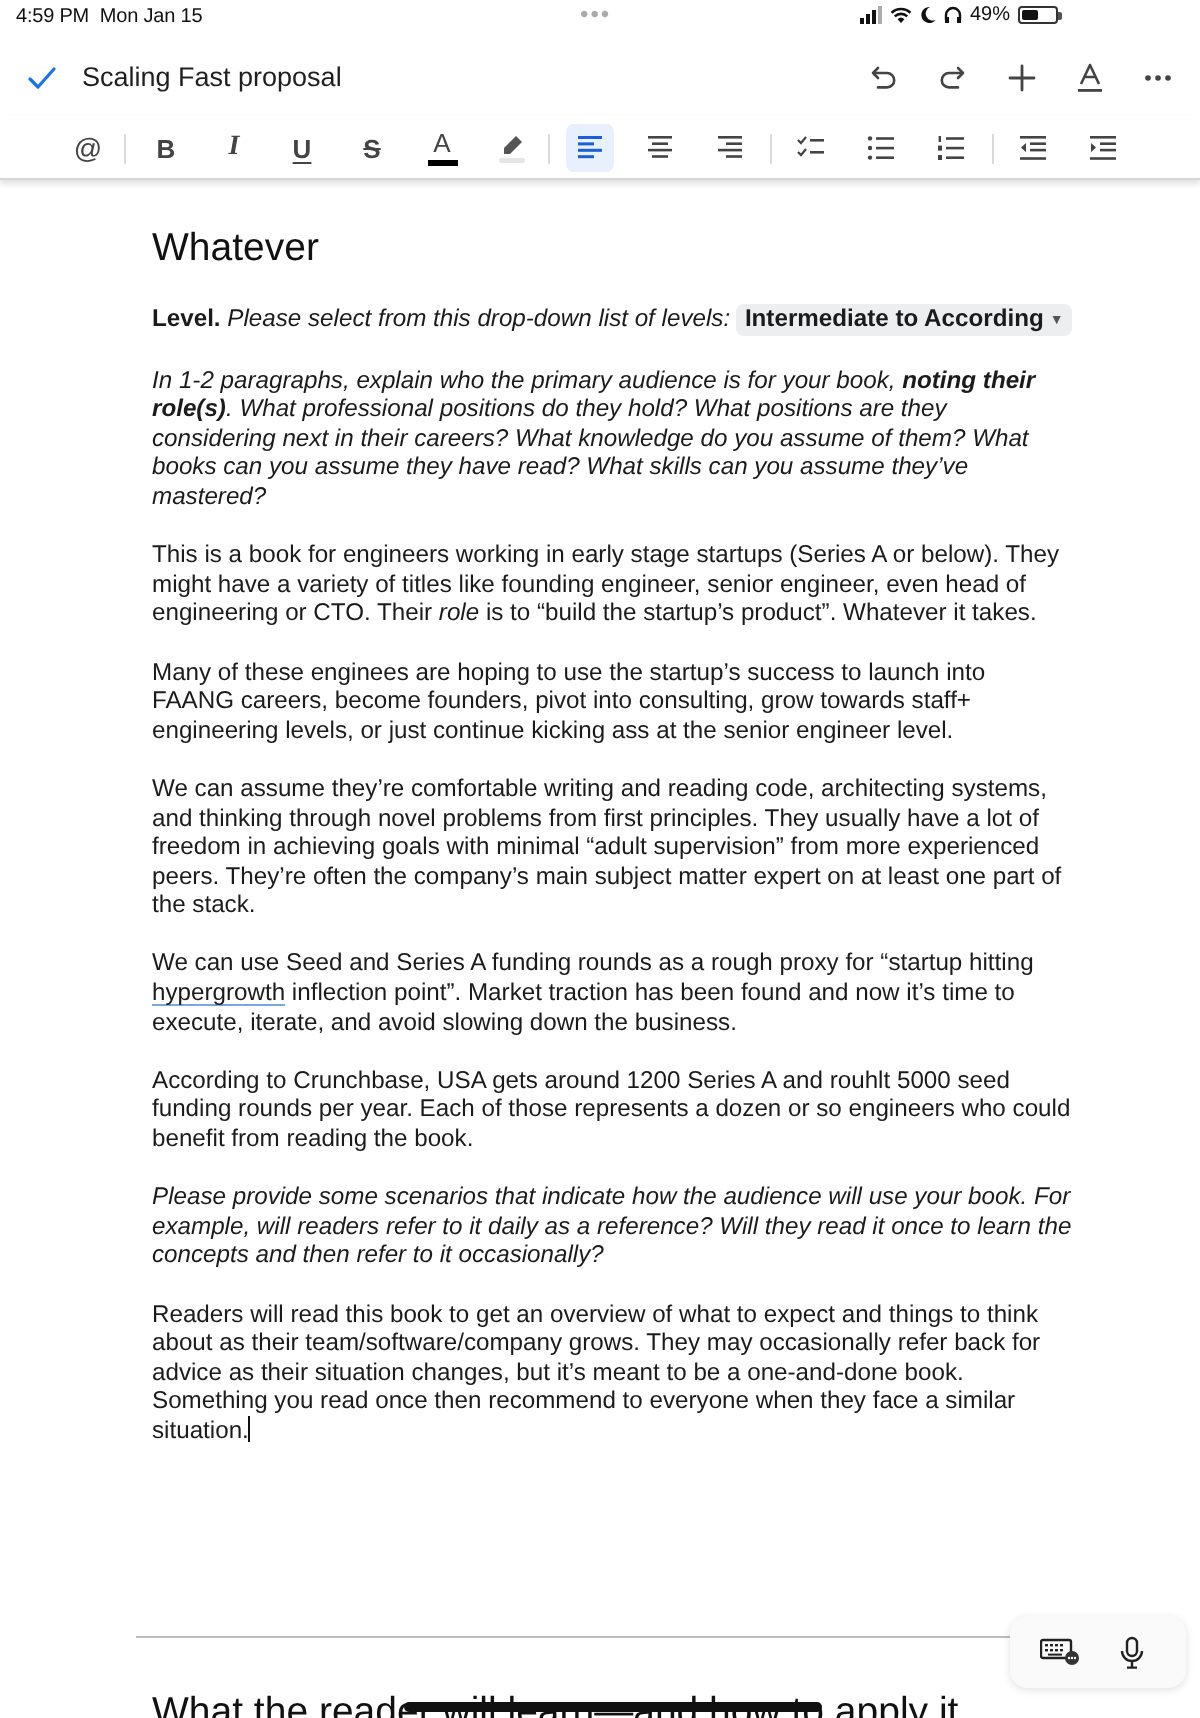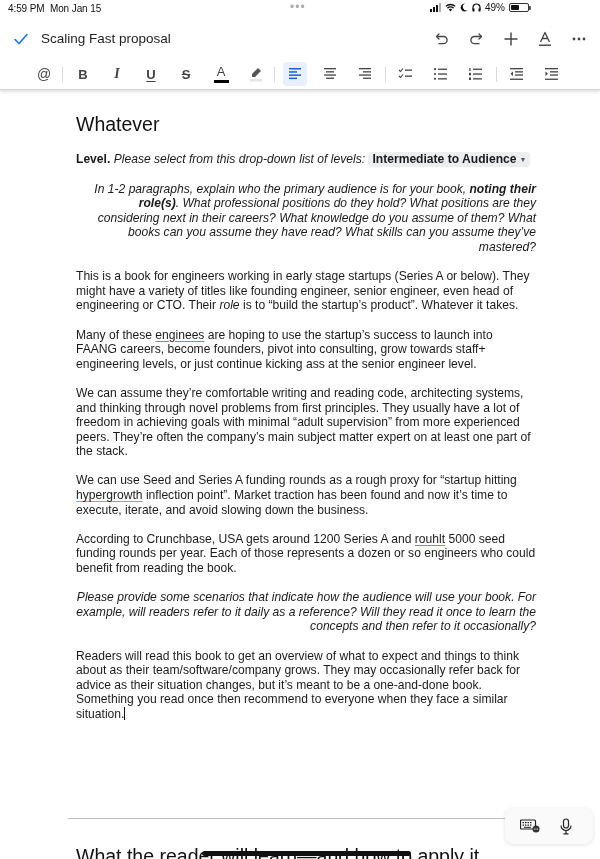--- a/index.html
+++ b/index.html
@@ -27,24 +27,24 @@
   .fmt-bar { position: absolute; top: 58px; left: 0; width: 600px; height: 32px; border-bottom: 1px solid #d6d6d6; box-shadow: 0 2px 3px rgba(0,0,0,0.12); background: #fff; }
   .fmt-btn { position: absolute; top: 4px; width: 24px; height: 24px; display: flex; align-items: center; justify-content: center; color: #444; cursor: pointer; border-radius: 4px; }
   .fmt-btn.active { background: #e8f0fe; color: #1a5fd6; }
   .fmt-sep { position: absolute; top: 9px; width: 1px; height: 15px; background: #dadada; }
   .fmt-txt { font-size: 13px; font-weight: bold; }
 
   
   .doc { position: absolute; left: 76px; top: 112px; width: 460px; font-size: 12.1px; line-height: 14.6px; color: #1b1b1b; }
   .doc h2 { font-size: 19.5px; font-weight: normal; line-height: 24px; margin-bottom: 16px; color: #111; }
   .doc p { margin-bottom: 14.6px; }
-  .doc .it { font-style: italic; text-align: right; }
+  .doc .it { font-style: italic; }
   .level-chip { display: inline-block; background: #edeef0; border-radius: 4px; padding: 0 4px; font-weight: bold; font-style: normal; line-height: 15px; cursor: pointer; }
   .chip-caret { font-size: 7px; color: #555; margin-left: 3px; vertical-align: 1px; }
-  .misspell { text-decoration: underline; text-decoration-color: #e06a6a; text-decoration-thickness: 1px; text-underline-offset: 2px; text-align: right; }
+  .misspell { text-decoration-color: #e06a6a; text-decoration-thickness: 1px; text-underline-offset: 2px; text-align: right; }
   .grammar { text-decoration: underline; text-decoration-color: #7aa7e0; text-decoration-thickness: 1px; text-underline-offset: 2px; }
   .cursor { display: inline-block; width: 1px; height: 13px; background: #111; vertical-align: -2px; }
 
   .page-break { position: absolute; left: 68px; top: 818px; width: 440px; height: 1px; background: #bdbdbd; }
   .next-heading { position: absolute; left: 76px; top: 845px; font-size: 19.5px; color: #111; white-space: nowrap; }
   .home-indicator { position: absolute; left: 202px; top: 851px; width: 209px; height: 5px; background: #111; border-radius: 3px; }
 
   .kb-pill { position: absolute; left: 505px; top: 808px; width: 88px; height: 36px; background: #fafafa; border-radius: 9px; box-shadow: 0 1px 4px rgba(0,0,0,0.12); }
   .kb-btn { position: absolute; top: 9px; width: 22px; height: 18px; display: flex; align-items: center; justify-content: center; cursor: pointer; }
 </style>
@@ -239,21 +239,21 @@
       </svg>
   </div>
 </div>
 
 <div class="doc">
   <h2>Whatever</h2>
 
   <p>
     <b>Level.</b>
     <span class="it">Please select from this drop-down list of levels:</span>
-    <span class="level-chip"><span>Intermediate to Audience</span><span class="chip-caret">▼</span></span>
+    <span class="level-chip"><span>Intermediate to According</span><span class="chip-caret">▼</span></span>
   </p>
 
   <p class="it"><span>In 1-2 paragraphs, explain who the primary audience is for your book, </span><b>noting their role(s)</b><span>. What professional positions do they hold? What positions are they considering next in their careers? What knowledge do you assume of them? What books can you assume they have read? What skills can you assume they’ve mastered?</span></p>
 
   <p><span>This is a book for engineers working in early stage startups (Series A or below). They might have a variety of titles like founding engineer, senior engineer, even head of engineering or CTO. Their </span><i>role</i><span> is to “build the startup’s product”. Whatever it takes.</span></p>
 
   <p><span>Many of these </span><span class="misspell">enginees</span><span> are hoping to use the startup’s success to launch into FAANG careers, become founders, pivot into consulting, grow towards staff+ engineering levels, or just continue kicking ass at the senior engineer level.</span></p>
 
   <p>We can assume they’re comfortable writing and reading code, architecting systems, and thinking through novel problems from first principles. They usually have a lot of freedom in achieving goals with minimal “adult supervision” from more experienced peers. They’re often the company’s main subject matter expert on at least one part of the stack.</p>
 

